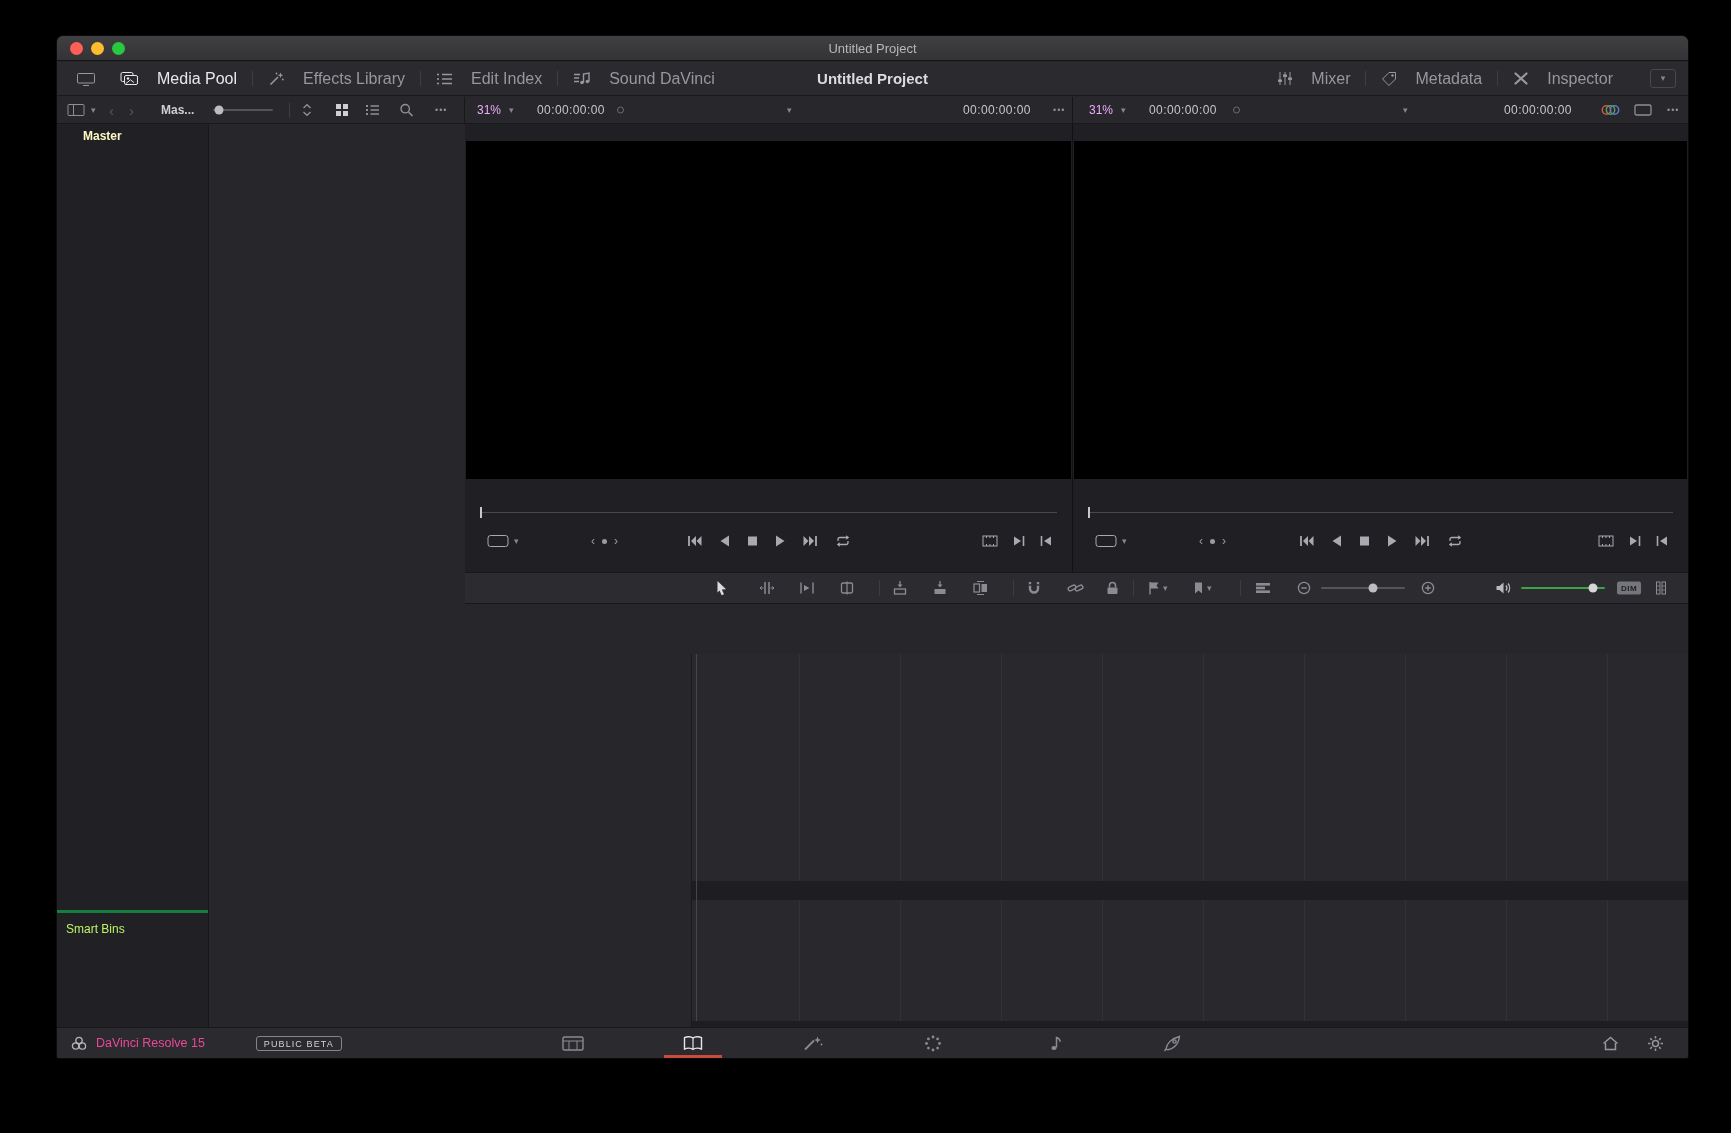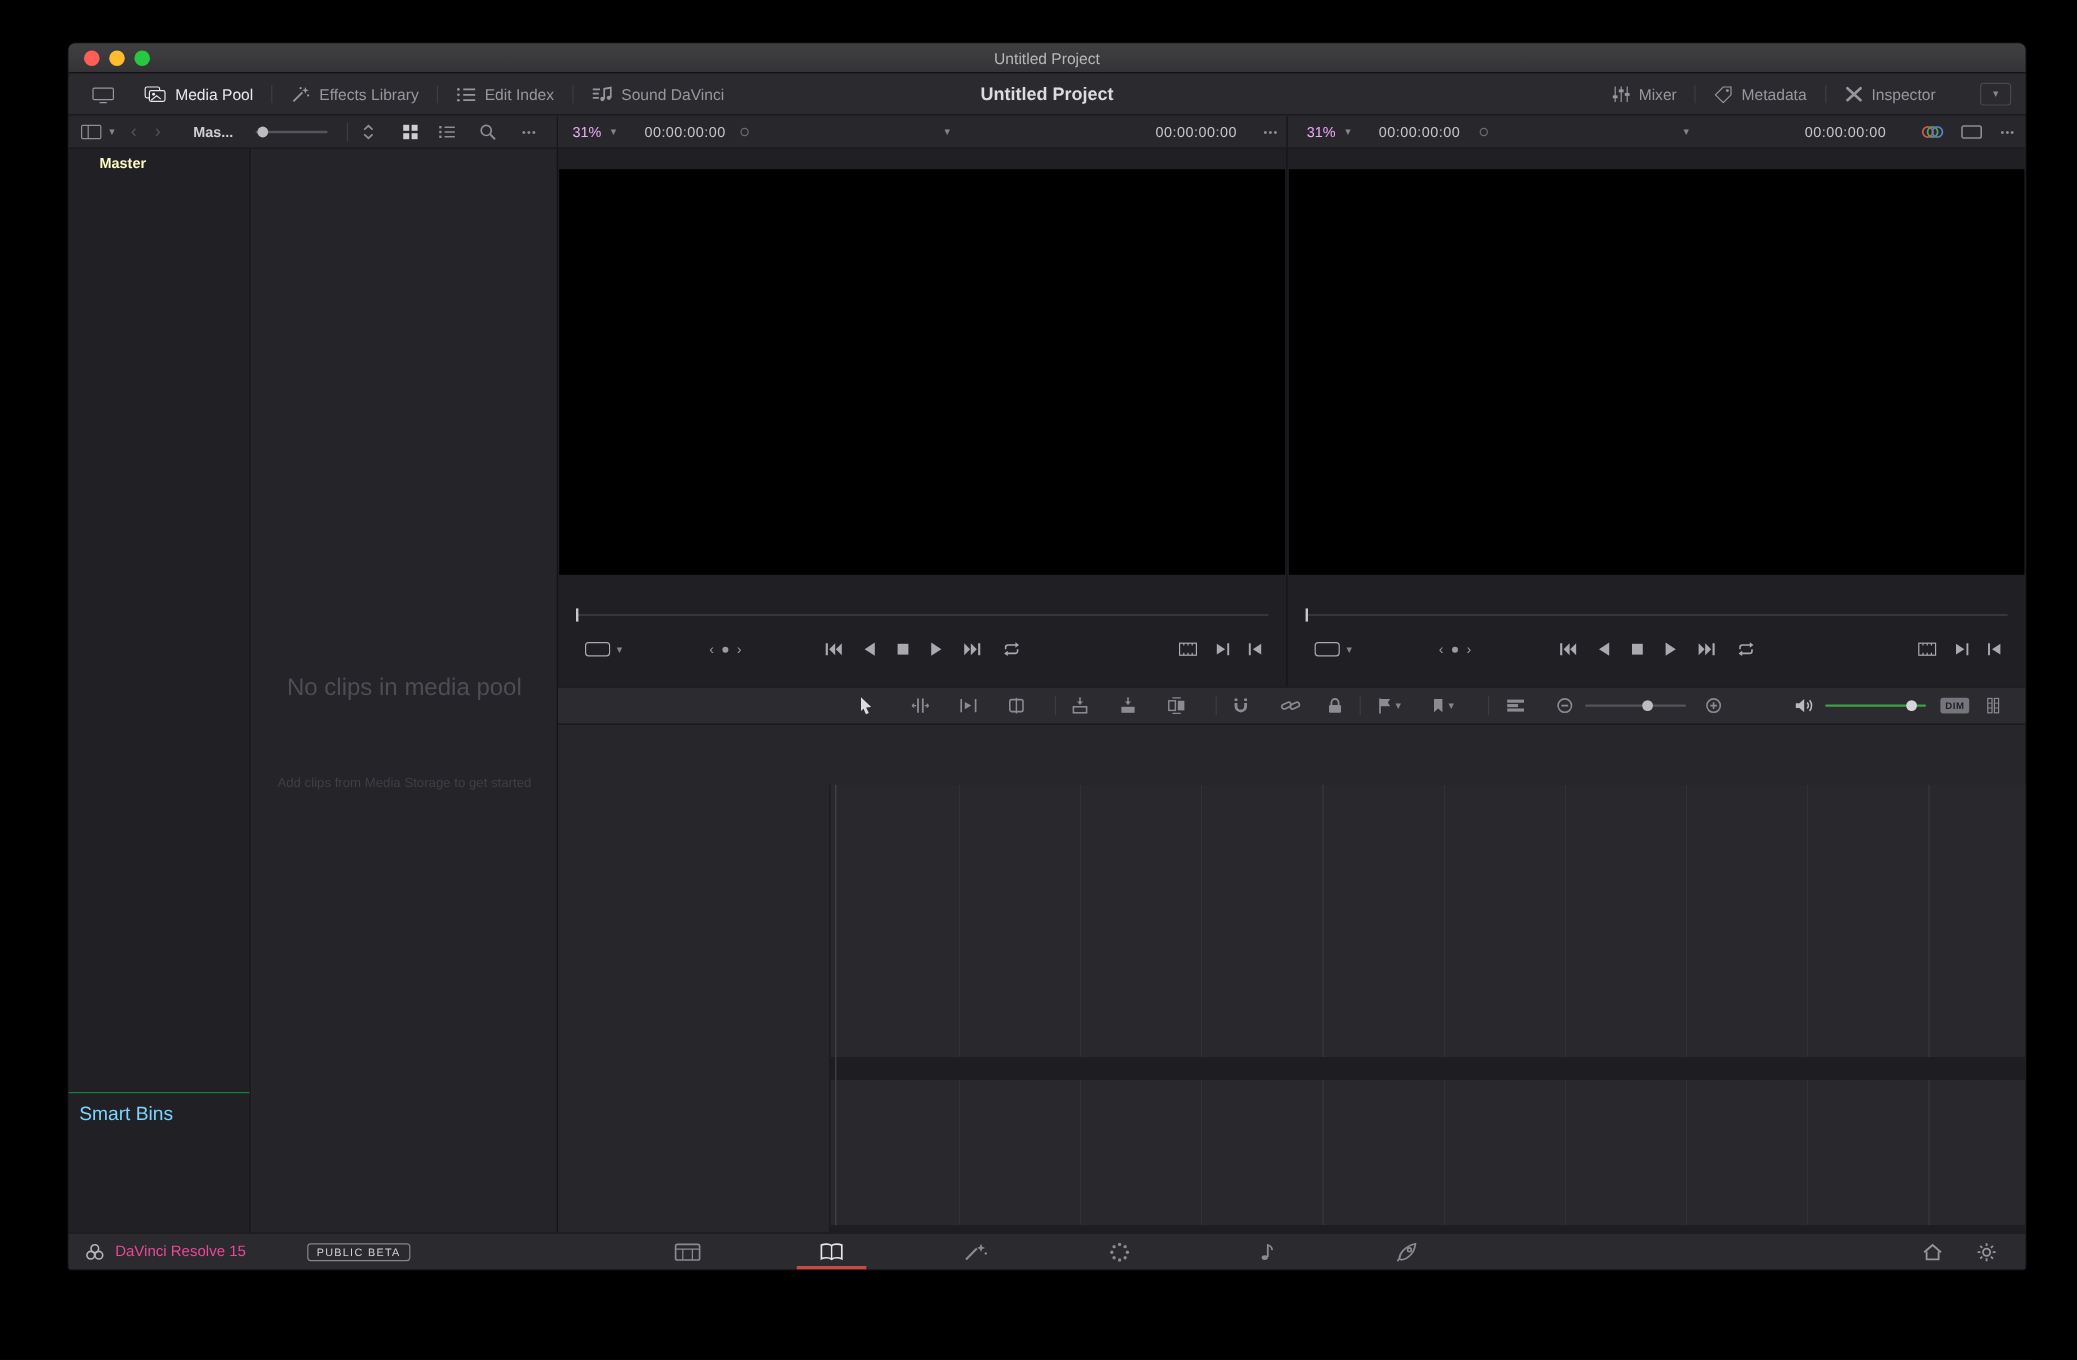--- a/index.html
+++ b/index.html
@@ -9,21 +9,21 @@
   
   .titlebar{position:absolute;left:0;top:0;right:0;height:25px;background:linear-gradient(#403f42,#343336);border-bottom:1px solid #141416;}
   .title-text{position:absolute;left:0;right:0;top:0;line-height:25px;text-align:center;font-size:13px;color:#b7b7ba;}
   .lights{position:absolute;left:13px;top:6px;display:flex;gap:8px;z-index:3;}
   .light{width:13px;height:13px;border-radius:50%;}
   .l-close{background:#ff5f57;}.l-min{background:#febc2e;}.l-zoom{background:#28c840;}
   
   .main-toolbar{position:absolute;left:0;top:26px;right:0;height:34px;background:#2a2a2f;border-bottom:1px solid #19191d;}
   .mt-left{position:absolute;left:10px;top:0;height:100%;display:flex;align-items:center;gap:6px;z-index:2;}
   .mt-right{position:absolute;right:12px;top:0;height:100%;display:flex;align-items:center;gap:6px;z-index:2;}
-  .tool-btn{display:flex;align-items:center;gap:7px;color:#97979e;font-size:13px;padding:0 9px;height:100%;}
+  .tool-btn{display:flex;align-items:center;gap:18px;color:#97979e;font-size:16px;padding:0 9px;height:100%;}
   .tool-btn.active{color:#e9e9ec;}
   .vsep{width:1px;height:15px;background:#3d3d43;}
   .mt-title{position:absolute;left:0;right:0;top:0;line-height:34px;text-align:center;font-size:15px;font-weight:700;color:#dcdcdf;z-index:1;}
   .chev{font-size:9px;color:#85858c;line-height:1;}
   .chev-box{margin-left:22px;width:26px;height:19px;border:1px solid #47474d;border-radius:3px;display:flex;align-items:center;justify-content:center;}
   
   .sub-toolbar{position:absolute;left:0;top:61px;right:0;height:27px;background:#27272c;border-bottom:1px solid #18181b;}
   .st-sec{position:absolute;top:0;height:100%;}
   .st-media{left:0;width:408px;border-right:1px solid #18181b;}
   .st-src{left:408px;width:608px;border-right:1px solid #151518;}
@@ -32,21 +32,21 @@
   .tc{font-size:12px;color:#c6c6cb;letter-spacing:.4px;}
   .zoom-label{font-size:12px;color:#f0abfc;}
   .bin-label{font-size:12px;font-weight:700;color:#cfcfd3;}
   .more{font-size:9px;letter-spacing:1px;color:#8e8e95;}
   .slider-track{height:2px;background:#54545b;position:relative;border-radius:1px;}
   .slider-dot{position:absolute;top:50%;transform:translate(-50%,-50%);width:9px;height:9px;border-radius:50%;background:#bcbcc1;}
   .mini-circle{width:7px;height:7px;border:1px solid #6b6b72;border-radius:50%;}
   
   .bins{position:absolute;left:0;top:88px;width:152px;height:903px;background:#202025;border-right:1px solid #18181b;}
   .master{position:absolute;left:26px;top:5px;font-size:12px;font-weight:700;color:#fef9c3;}
-  .smart-bins{position:absolute;left:0;right:0;top:786px;border-top:1px solid #15803d;padding:9px 0 0 9px;font-size:16px;color:#7dd3fc;}
+  .smart-bins{position:absolute;left:0;right:0;top:786px;border-top:3px solid #15803d;padding:9px 0 0 9px;font-size:12px;color:#bef264;}
   .clips{position:absolute;left:153px;top:88px;width:255px;height:903px;background:#242429;border-right:1px solid #141417;}
   .empty{position:absolute;left:0;right:0;top:438px;text-align:center;}
   .empty-title{font-size:20px;color:#4d4d54;}
   .empty-hint{margin-top:62px;font-size:11px;color:#3f3f46;}
   
   .viewer{position:absolute;top:88px;height:448px;background:#1f1f24;}
   .viewer.src{left:408px;width:608px;border-right:1px solid #121215;}
   .viewer.tl{left:1016px;width:615px;}
   .video{position:absolute;left:1px;right:1px;top:17px;height:338px;background:#000;}
   .scrub{position:absolute;left:15px;right:15px;top:388px;height:1px;background:#47474d;}
@@ -300,26 +300,20 @@
         </div>
       <div class="sti more" style="left:594px">•••</div>
     </div>
   </div>
 
   <div class="bins">
     <div class="master">Master</div>
     <div class="smart-bins">Smart Bins</div>
   </div>
 
-  <div class="clips">
-    <div class="empty">
-      <div class="empty-title">No clips in media pool</div>
-      <div class="empty-hint">Add clips from Media Storage to get started</div>
-    </div>
-  </div>
 
   <div class="viewer src">
     <div class="video"></div>
     <div class="scrub">
         <div class="scrub-handle"></div>
       </div>
     <div class="transport">
       <div class="vleft">
         <span>
             <svg width="22" height="14" viewBox="0 0 22 14" stroke="currentColor" fill="none">

